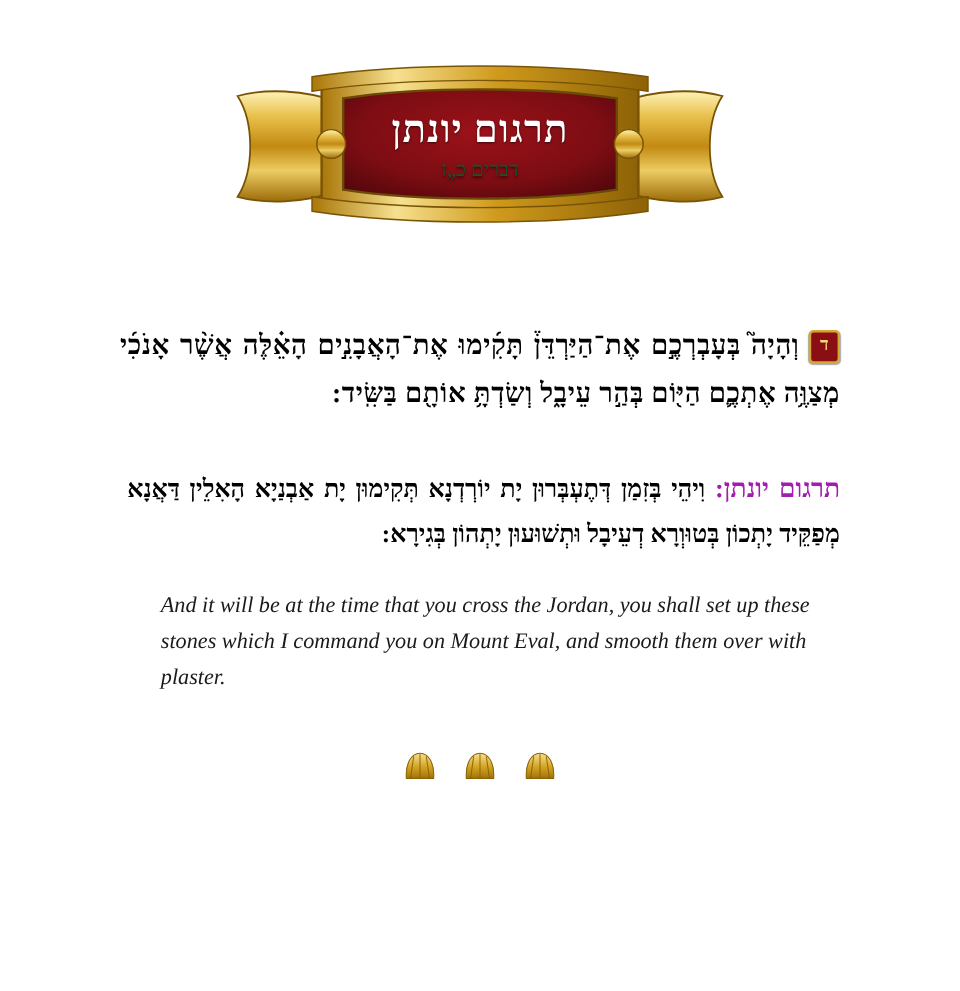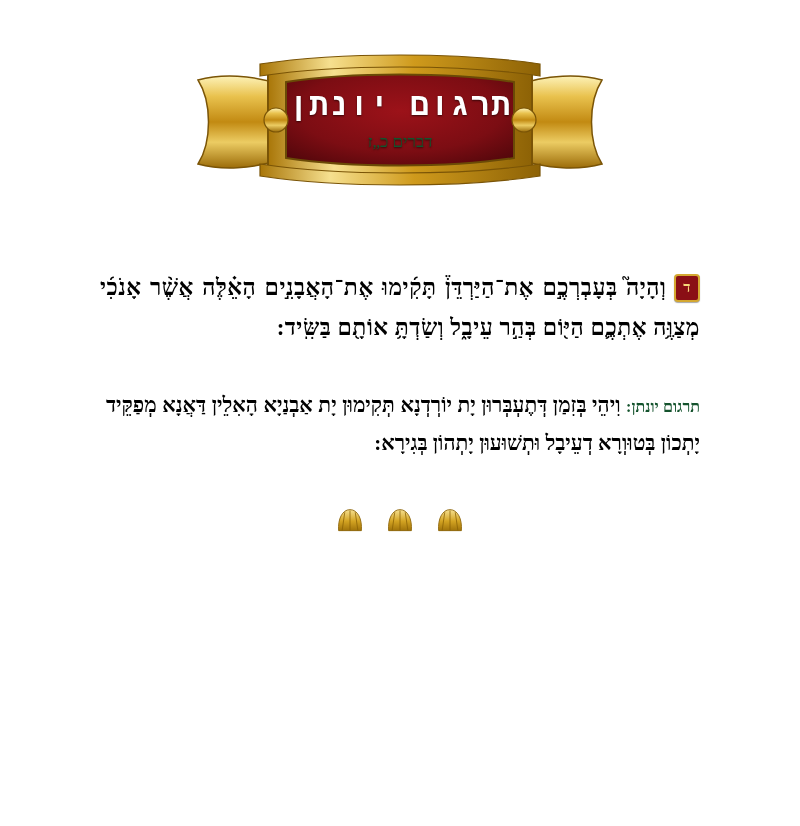--- a/index.html
+++ b/index.html
@@ -40,21 +40,21 @@
     top: 0;
     width: 420px;
     height: 148px;
     display: flex;
     flex-direction: column;
     align-items: center;
     justify-content: center;
     pointer-events: none;
   }
   .banner-title {
-    font-family: Liberation Mono, monospace;
+    font-family: Liberation Serif, serif;
     font-size: 32px;
     font-weight: bold;
     color: #ffffff;
     letter-spacing: 1px;
     direction: rtl;
     text-shadow: 0 1px 2px rgba(0,0,0,0.6);
     line-height: 1.2;
   }
   .banner-subtitle {
     font-family: "Liberation Serif", serif;
@@ -120,23 +120,23 @@
     text-align-last: right;
     font-family: "Liberation Serif", serif;
     font-weight: bold;
     font-size: 21px;
     line-height: 1.8;
     color: #000000;
     margin-top: 40px;
     padding-left: 6px;
   }
   .targum-label {
-    color: #14532d;
-    font-weight: bold;
-    font-size: 16px;
+    color: #a21caf;
+    font-weight: bold;
+    font-size: 22px;
   }
 
   .english-block.second {
     margin-top: 26px;
     font-size: 18.5px;
     padding-left: 34px;
     padding-right: 24px;
   }
 
   
@@ -206,20 +206,21 @@
   <div class="hebrew-block">
     <span class="verse-num">ד</span><span>וְהָיָה֮ בְּעָבְרְכֶ֣ם אֶת־הַיַּרְדֵּן֒ תָּקִ֜ימוּ אֶת־הָאֲבָנִ֣ים הָאֵ֗לֶּה אֲשֶׁ֨ר אָנֹכִ֜י מְצַוֶּ֥ה אֶתְכֶ֛ם הַיּ֖וֹם בְּהַ֣ר עֵיבָ֑ל וְשַׂדְתָּ֥ אוֹתָ֖ם בַּשִּֽׂיד:</span>
   </div>
 
 
   <div class="targum-block">
     <span class="targum-label">תרגום יונתן:</span>
     <span>וִיהֵי בְּזִמַן דְּתֶעְבְּרוּן יָת יוֹרְדְנָא תְּקִימוּן יָת אַבְנַיָא הָאִלֵין דַּאֲנָא מְפַקֵּיד יָתְכוֹן בְּטוּוְרָא דְעֵיבָל וּתְשׁוּעוּן יָתְהוֹן בְּגִירָא:</span>
   </div>
 
+  <div class="english-block second">And it will be at the time that you cross the Jordan, you shall set up these stones which I command you on Mount Eval, and smooth them over with plaster.</div>
 
   <div class="footer">
     <svg class="shell" viewBox="0 0 32 32" xmlns="http://www.w3.org/2000/svg">
       <defs>
         <linearGradient id="sg1" x1="0" y1="0" x2="0" y2="1">
           <stop offset="0%" stop-color="#f7e191"></stop>
           <stop offset="55%" stop-color="#d3a322"></stop>
           <stop offset="100%" stop-color="#a0730a"></stop>
         </linearGradient>
       </defs>

